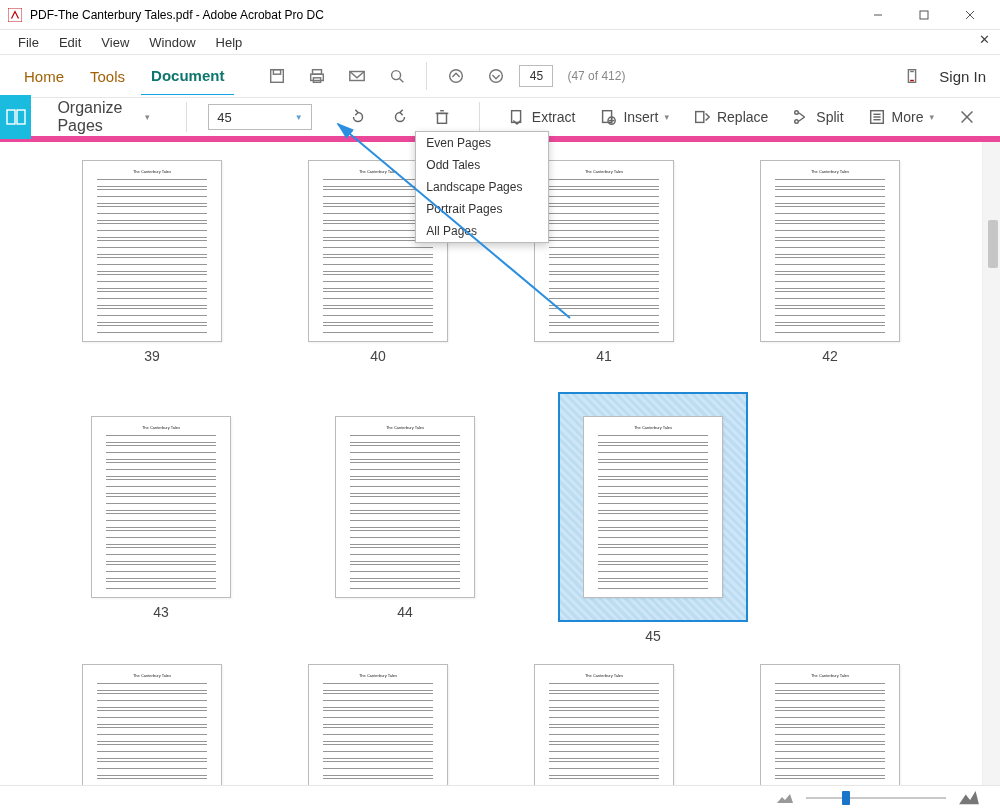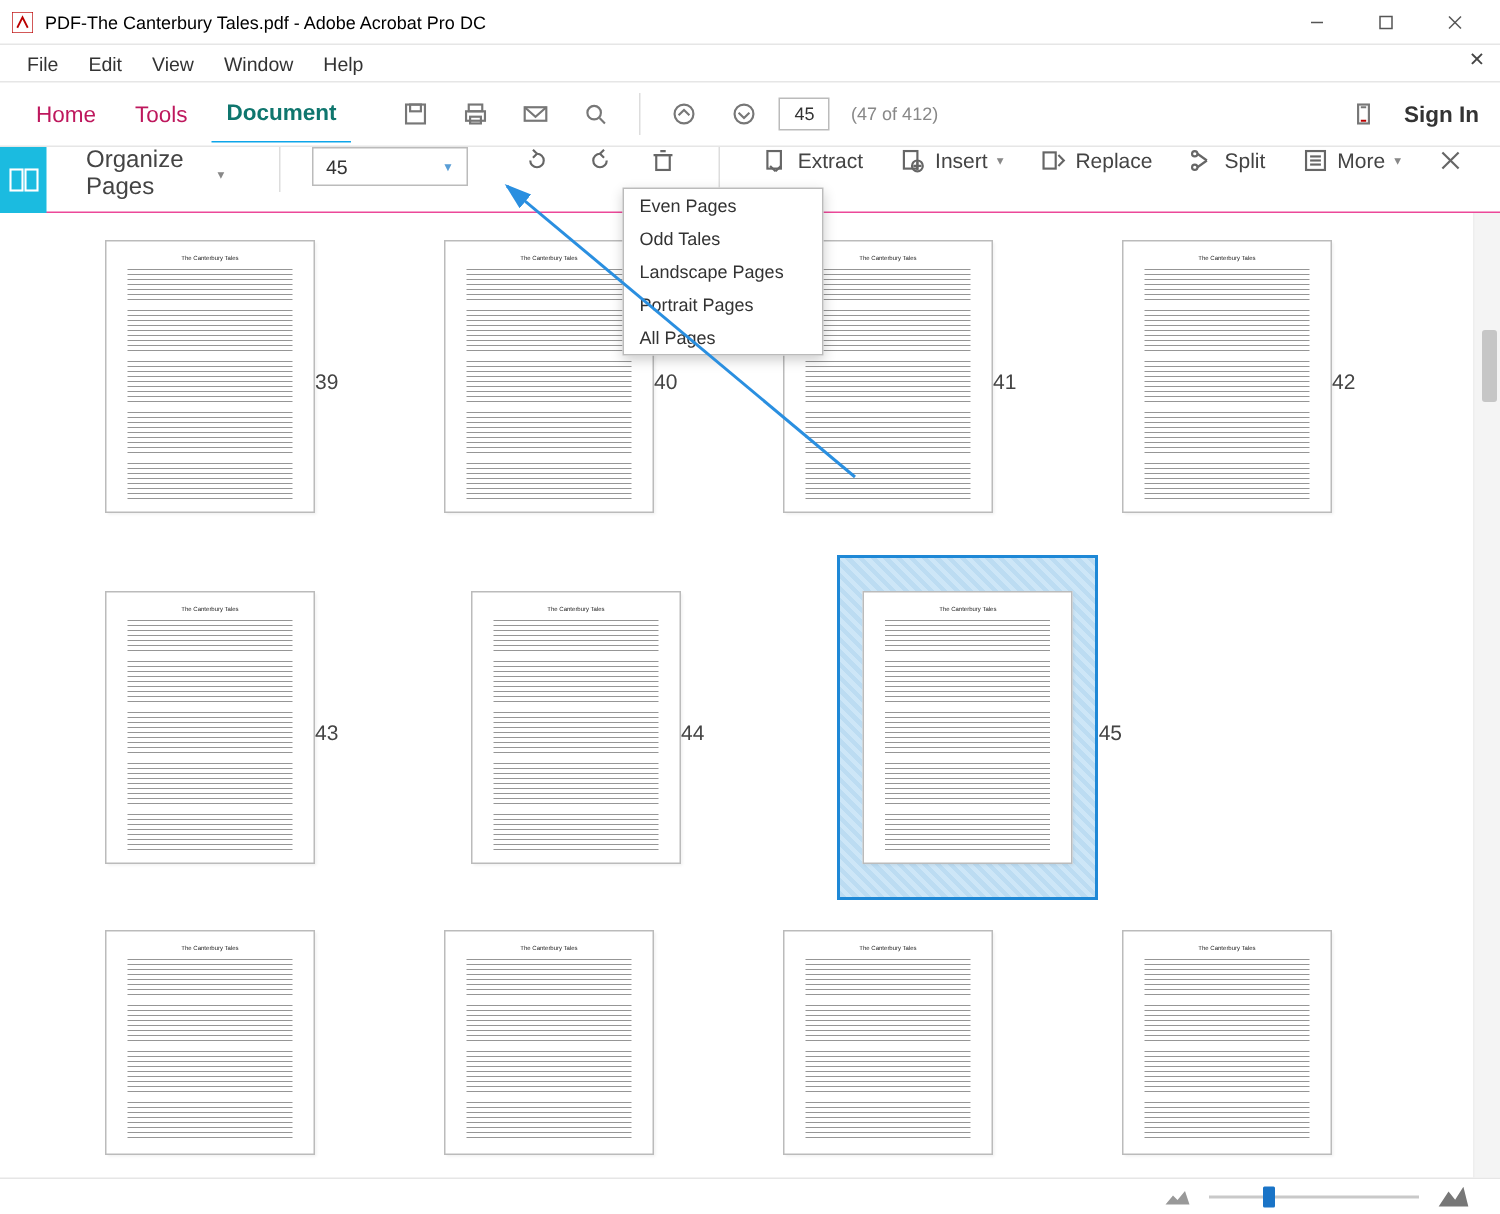--- a/index.html
+++ b/index.html
@@ -12,31 +12,31 @@
   .wincontrols div { width: 44px; height: 28px; display: flex; align-items: center; justify-content: center; color: #555; cursor: default; }
   .wincontrols svg { width: 10px; height: 10px; }
 
   
   .menubar { height: 24px; display: flex; align-items: center; padding: 0 8px; font-size: 13px; color: #333; position: relative; }
   .menubar .item { padding: 2px 10px; cursor: default; }
   .menubar .x { position: absolute; right: 10px; top: 2px; font-size: 13px; color: #444; }
 
   
   .toolbar { height: 44px; border-top: 1px solid #e6e6e6; border-bottom: 1px solid #e6e6e6; display: flex; align-items: center; padding: 0 14px; gap: 6px; font-size: 15px; color: #555; }
-  .toolbar .tab { padding: 10px 10px; cursor: default; color: #be185d; }
+  .toolbar .tab { padding: 10px 10px; cursor: default; color: #a16207; }
   .toolbar .tab.active { color: #0f766e; border-bottom: 1px solid #0ea5e9; font-weight: 700; }
   .toolbar .ticon { width: 34px; height: 34px; display: flex; align-items: center; justify-content: center; color: #777; }
   .toolbar .vsep { width: 1px; height: 28px; background: #ddd; margin: 0 6px; }
   .toolbar .pagebox { width: 34px; height: 22px; border: 1px solid #bbb; display: flex; align-items: center; justify-content: center; font-size: 12px; color: #333; }
   .toolbar .pagecount { font-size: 12px; color: #888; margin-left: 8px; }
-  .toolbar .signin { margin-left: auto; display: flex; align-items: center; gap: 10px; font-weight: 700; color: #333; }
+  .toolbar .signin { margin-left: auto; display: flex; align-items: center; gap: 10px; font-weight: 400; color: #333; }
   .toolbar svg { width: 18px; height: 18px; stroke: #777; fill: none; stroke-width: 1.6; }
 
   
-  .orgbar { height: 44px; border-bottom: 1px solid #ec4899; display: flex; align-items: flex-start; font-size: 14px; color: #444; gap: 12px; }
+  .orgbar { height: 44px; border-bottom: 6px solid #ec4899; display: flex; align-items: center; font-size: 14px; color: #444; gap: 12px; }
   .orgbar .leftbtn { width: 42px; height: 44px; background: #1bbbe0; display: flex; align-items: center; justify-content: center; }
   .orgbar .title { padding: 0 14px; font-size: 16px; color: #444; display: flex; align-items: center; gap: 4px; }
   .orgbar .caret { font-size: 9px; color: #888; }
   .orgbar .vsep { width: 1px; height: 30px; background: #ddd; margin: 0 10px; }
   .orgbar .range { width: 132px; height: 26px; border: 1px solid #bbb; display: flex; align-items: center; padding: 0 8px; font-size: 13px; color: #333; justify-content: space-between; position: relative; }
   .orgbar .range .dc { font-size: 8px; color: #5a9ed6; }
   .orgbar .ob { display: flex; align-items: center; gap: 6px; padding: 0 6px; cursor: default; }
   .orgbar .ob svg { width: 18px; height: 18px; stroke: #666; fill: none; stroke-width: 1.6; }
   .orgbar .close { margin-left: auto; margin-right: 18px; }
 
@@ -46,21 +46,21 @@
 
   
   .arrowsvg { position: absolute; left: 330px; top: 118px; width: 250px; height: 210px; z-index: 30; pointer-events: none; }
 
   
   .thumbs-wrap { position: absolute; left: 0; right: 18px; top: 142px; bottom: 24px; overflow: hidden; background: #fff; }
   .scrollbar { position: absolute; right: 0; top: 142px; bottom: 24px; width: 18px; background: #f4f4f4; border-left: 1px solid #eee; }
   .scrollbar .thumb { position: absolute; right: 2px; width: 10px; height: 48px; top: 78px; background: #c6c6c6; border-radius: 2px; }
 
   .row { display: flex; justify-content: flex-start; padding: 18px 70px 0; gap: 62px; }
-  .thumbcell { display: flex; flex-direction: row; align-items: center; width: 182px; }
+  .thumbcell { display: flex; flex-direction: column; align-items: center; width: 182px; }
   .page { width: 140px; height: 182px; background: #fff; border: 1px solid #bbb; box-shadow: 1px 1px 2px rgba(0,0,0,.06); display: flex; flex-direction: column; align-items: center; padding: 8px 14px; }
   .selwrap { width: 190px; height: 230px; border: 2px solid #1e88d6; background: repeating-linear-gradient(45deg,#bcdcf2,#bcdcf2 3px,#cde6f7 3px,#cde6f7 6px); display: flex; align-items: center; justify-content: center; }
   .pnum { font-size: 14px; color: #444; margin-top: 6px; }
   .page .hdr { font-size: 4px; color: #222; margin-bottom: 4px; }
   .page .lines { width: 100%; flex: 1; background: repeating-linear-gradient(#fff, #fff 1.2px, #555 1.2px, #555 1.8px, #fff 1.8px, #fff 3.4px); opacity: .62; }
 
   .row.cut .page { height: 150px; }
   .row.cut { padding-top: 20px; }
 
   

